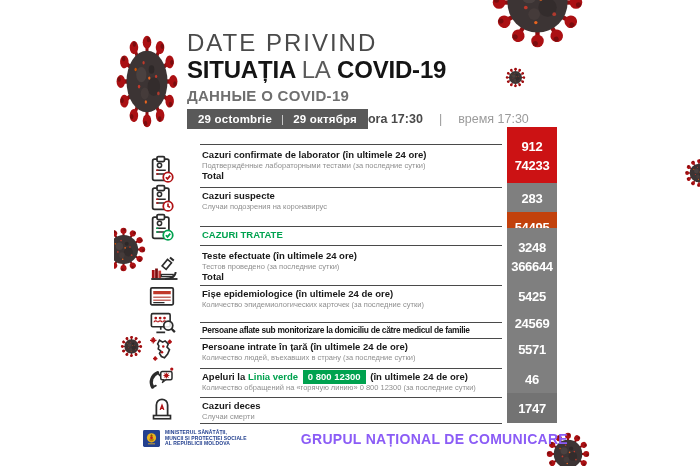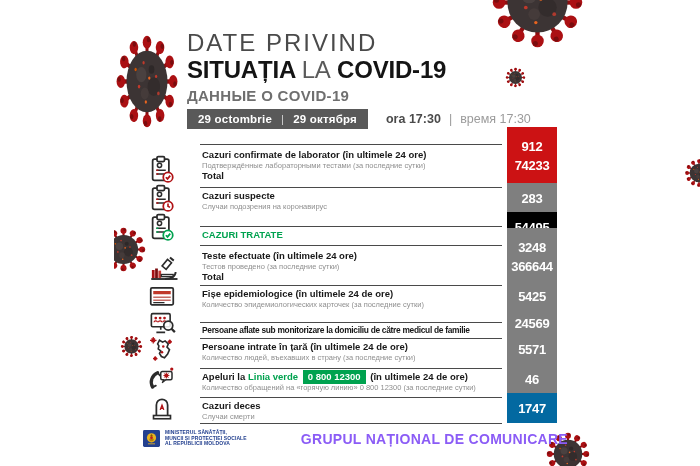--- a/index.html
+++ b/index.html
@@ -24,21 +24,21 @@
   .header{position:absolute;left:187px;top:29px;}
   .t1{font-size:24px;font-weight:300;color:#4a4a4a;letter-spacing:2px;line-height:27px;}
   .t2{font-size:24px;font-weight:800;color:#141414;letter-spacing:-0.2px;line-height:28px;}
   .t2 .light{font-weight:300;color:#5a5a5a;}
   .t3{font-size:15px;font-weight:800;color:#6f6f6f;letter-spacing:0.3px;margin-top:3px;}
 
   .dateline{position:absolute;left:187px;top:109px;display:flex;align-items:center;}
   .date-pill{background:#595959;color:#fff;font-weight:700;font-size:11.5px;
     padding:4px 11px;display:flex;align-items:center;gap:9px;letter-spacing:0.2px;}
   .date-pill .sep{font-weight:300;color:#cfcfcf;}
-  .timegrp{margin-left:18px;font-size:12.5px;display:flex;align-items:center;gap:8px;}
+  .timegrp{font-size:12.5px;display:flex;align-items:center;gap:16px;}
   .time-ro{font-weight:700;color:#4a4a4a;}
   .time-sep{color:#9a9a9a;font-weight:300;}
   .time-ru{font-weight:300;color:#9b9b9b;}
 
   
   .rows{position:absolute;left:143px;top:140px;width:414px;}
   .row{display:flex;align-items:flex-end;}
   .icon-col{width:57px;display:flex;align-items:center;padding-left:4px;box-sizing:border-box;}
   .text-col{flex:1;min-width:0;border-top:1.5px solid #4a4a4a;display:flex;flex-direction:column;
     justify-content:center;padding:2px 4px 2px 2px;box-sizing:border-box;}
@@ -54,22 +54,22 @@
   .green-title .subtitle{color:#3cb476;font-weight:700;letter-spacing:0.2px;}
   .linkgreen{color:#00a24f;}
   .numbadge{background:#00a24f;color:#fff;padding:1px 5px 1.5px;margin:0 2px;}
 
   .badge{width:50px;display:flex;flex-direction:column;justify-content:center;align-items:center;
     color:#fff;font-weight:700;font-size:13px;letter-spacing:-0.3px;box-sizing:border-box;}
   .badge.single{height:30px;}
   .badge.double{height:57px;line-height:19px;}
   .badge-red{background:#cc1214;}
   .badge-gray{background:#7f7f7f;}
-  .badge-green{background:#000000;}
-  .badge-black{background:#0369a1;}
+  .badge-green{background:#c2410c;}
+  .badge-black{background:#737373;}
 
   
   .footer{position:absolute;left:143px;top:430px;width:425px;display:flex;align-items:center;justify-content:space-between;}
   .ministry{display:flex;align-items:center;gap:5px;}
   .mlogo{width:17px;height:17px;flex:0 0 auto;}
   .mtext{font-size:5px;line-height:5.6px;font-weight:700;color:#23408f;letter-spacing:0.1px;}
   .group{font-size:14px;font-weight:800;color:#8b5cf6;letter-spacing:0.3px;white-space:nowrap;}
 
   .icn{width:30px;height:30px;display:block;}
   .icn-wide{width:36px;height:30px;}

